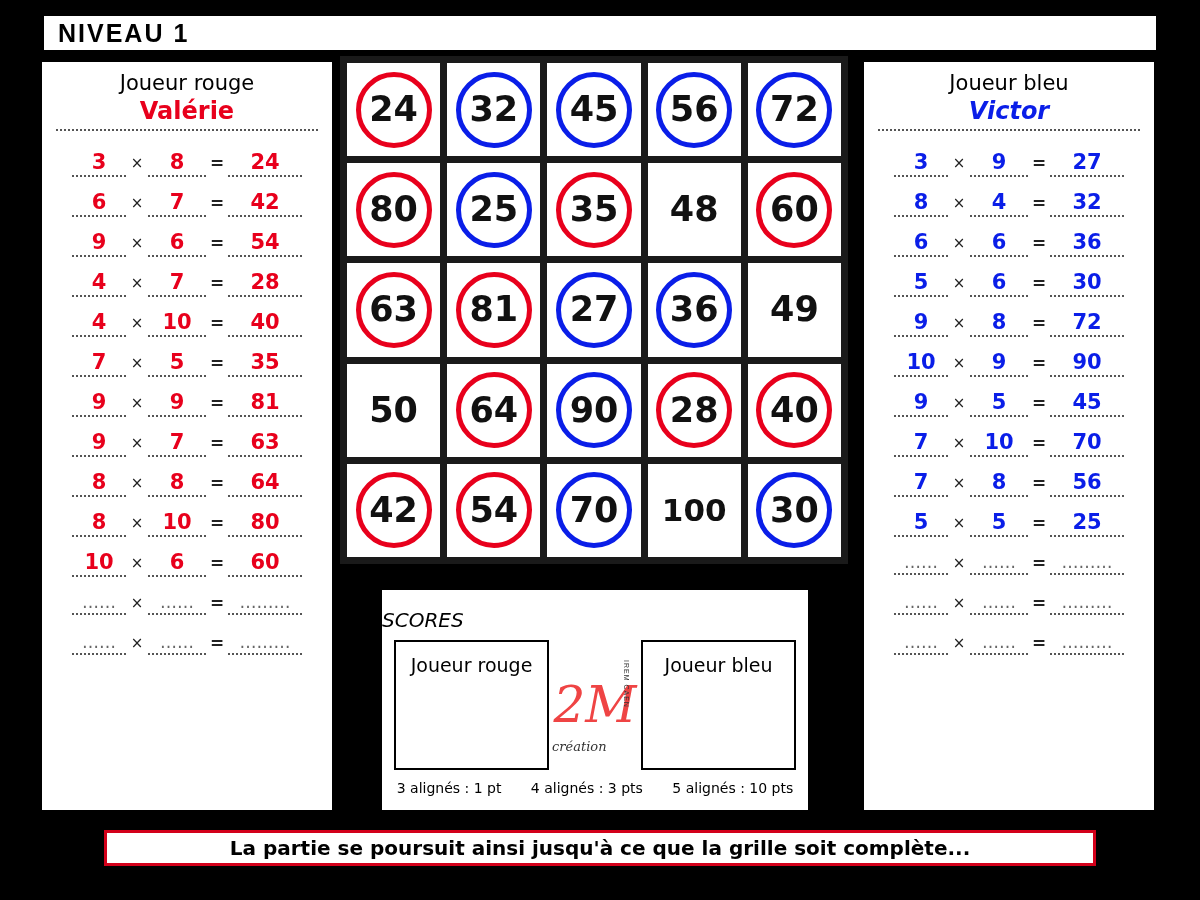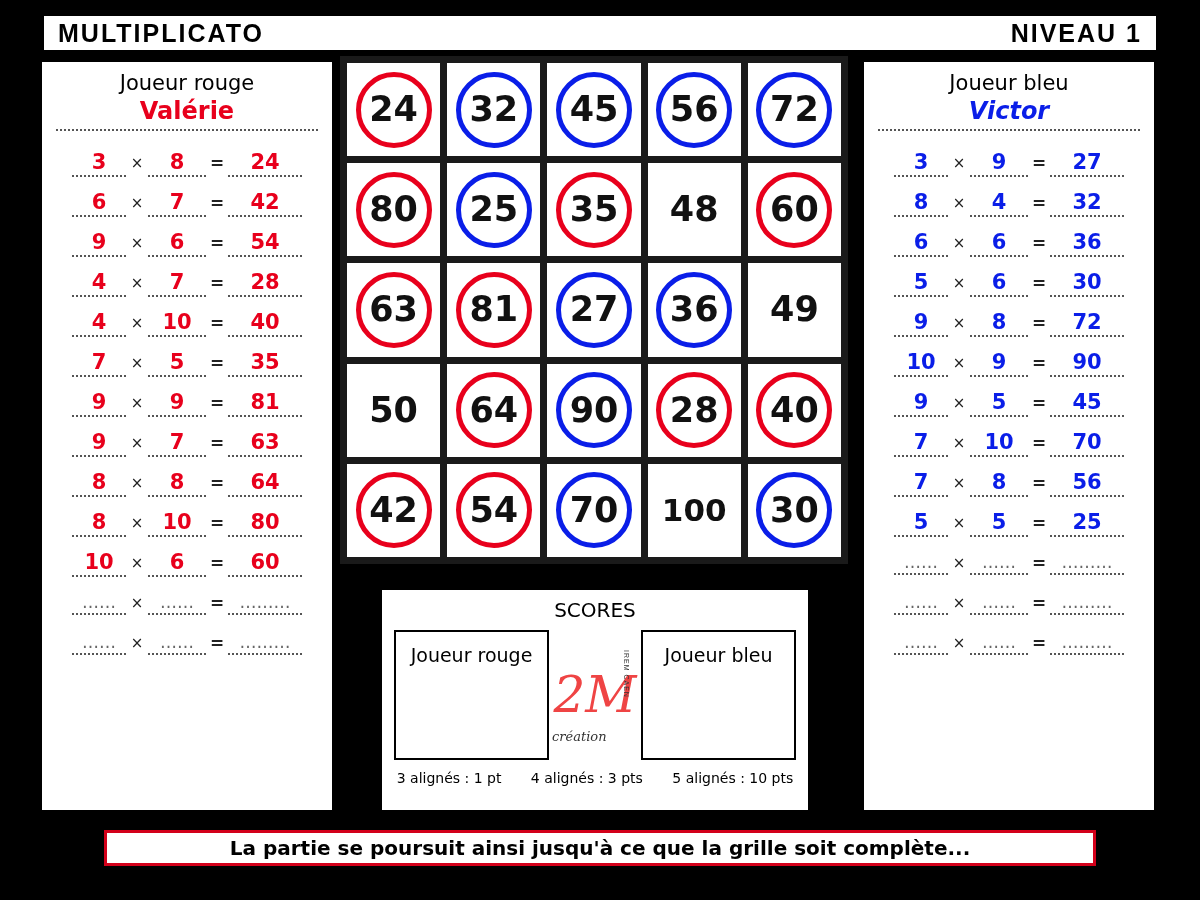--- a/index.html
+++ b/index.html
@@ -169,25 +169,25 @@
     position: absolute;
     left: 380px;
     top: 588px;
     width: 430px;
     height: 224px;
     background: #ffffff;
     border: 2px solid #000000;
     box-sizing: border-box;
   }
   .scores-title {
-    text-align: center;
     font-size: 20px;
-    margin-top: 8px;
+    margin-top: 18px;
     color: #000;
     font-family: "DejaVu Sans", sans-serif;
+    font-style: italic;
   }
   .scores-inner {
     display: flex;
     justify-content: space-between;
     align-items: stretch;
     margin: 8px 12px 0 12px;
     height: 130px;
   }
   .score-card {
     width: 155px;
@@ -256,21 +256,20 @@
     font-size: 20px;
     font-weight: bold;
     color: #000;
     font-family: "DejaVu Sans", sans-serif;
   }
 </style>
 </head>
 <body>
 
 <div class="titlebar">
-  <span class="title-left">MULTIPLICATO</span>
   <span class="title-right">NIVEAU 1</span>
 </div>
 
 <div class="player-panel" id="panel-red">
   <div class="panel-title">Joueur rouge</div>
   <div class="panel-name red">Valérie</div>
   <div class="name-rule"></div>
   <div class="eq-list" id="eq-list-red">
       <div class="eq-row">
         <span class="eq-cell eq-a red-txt">3</span>

